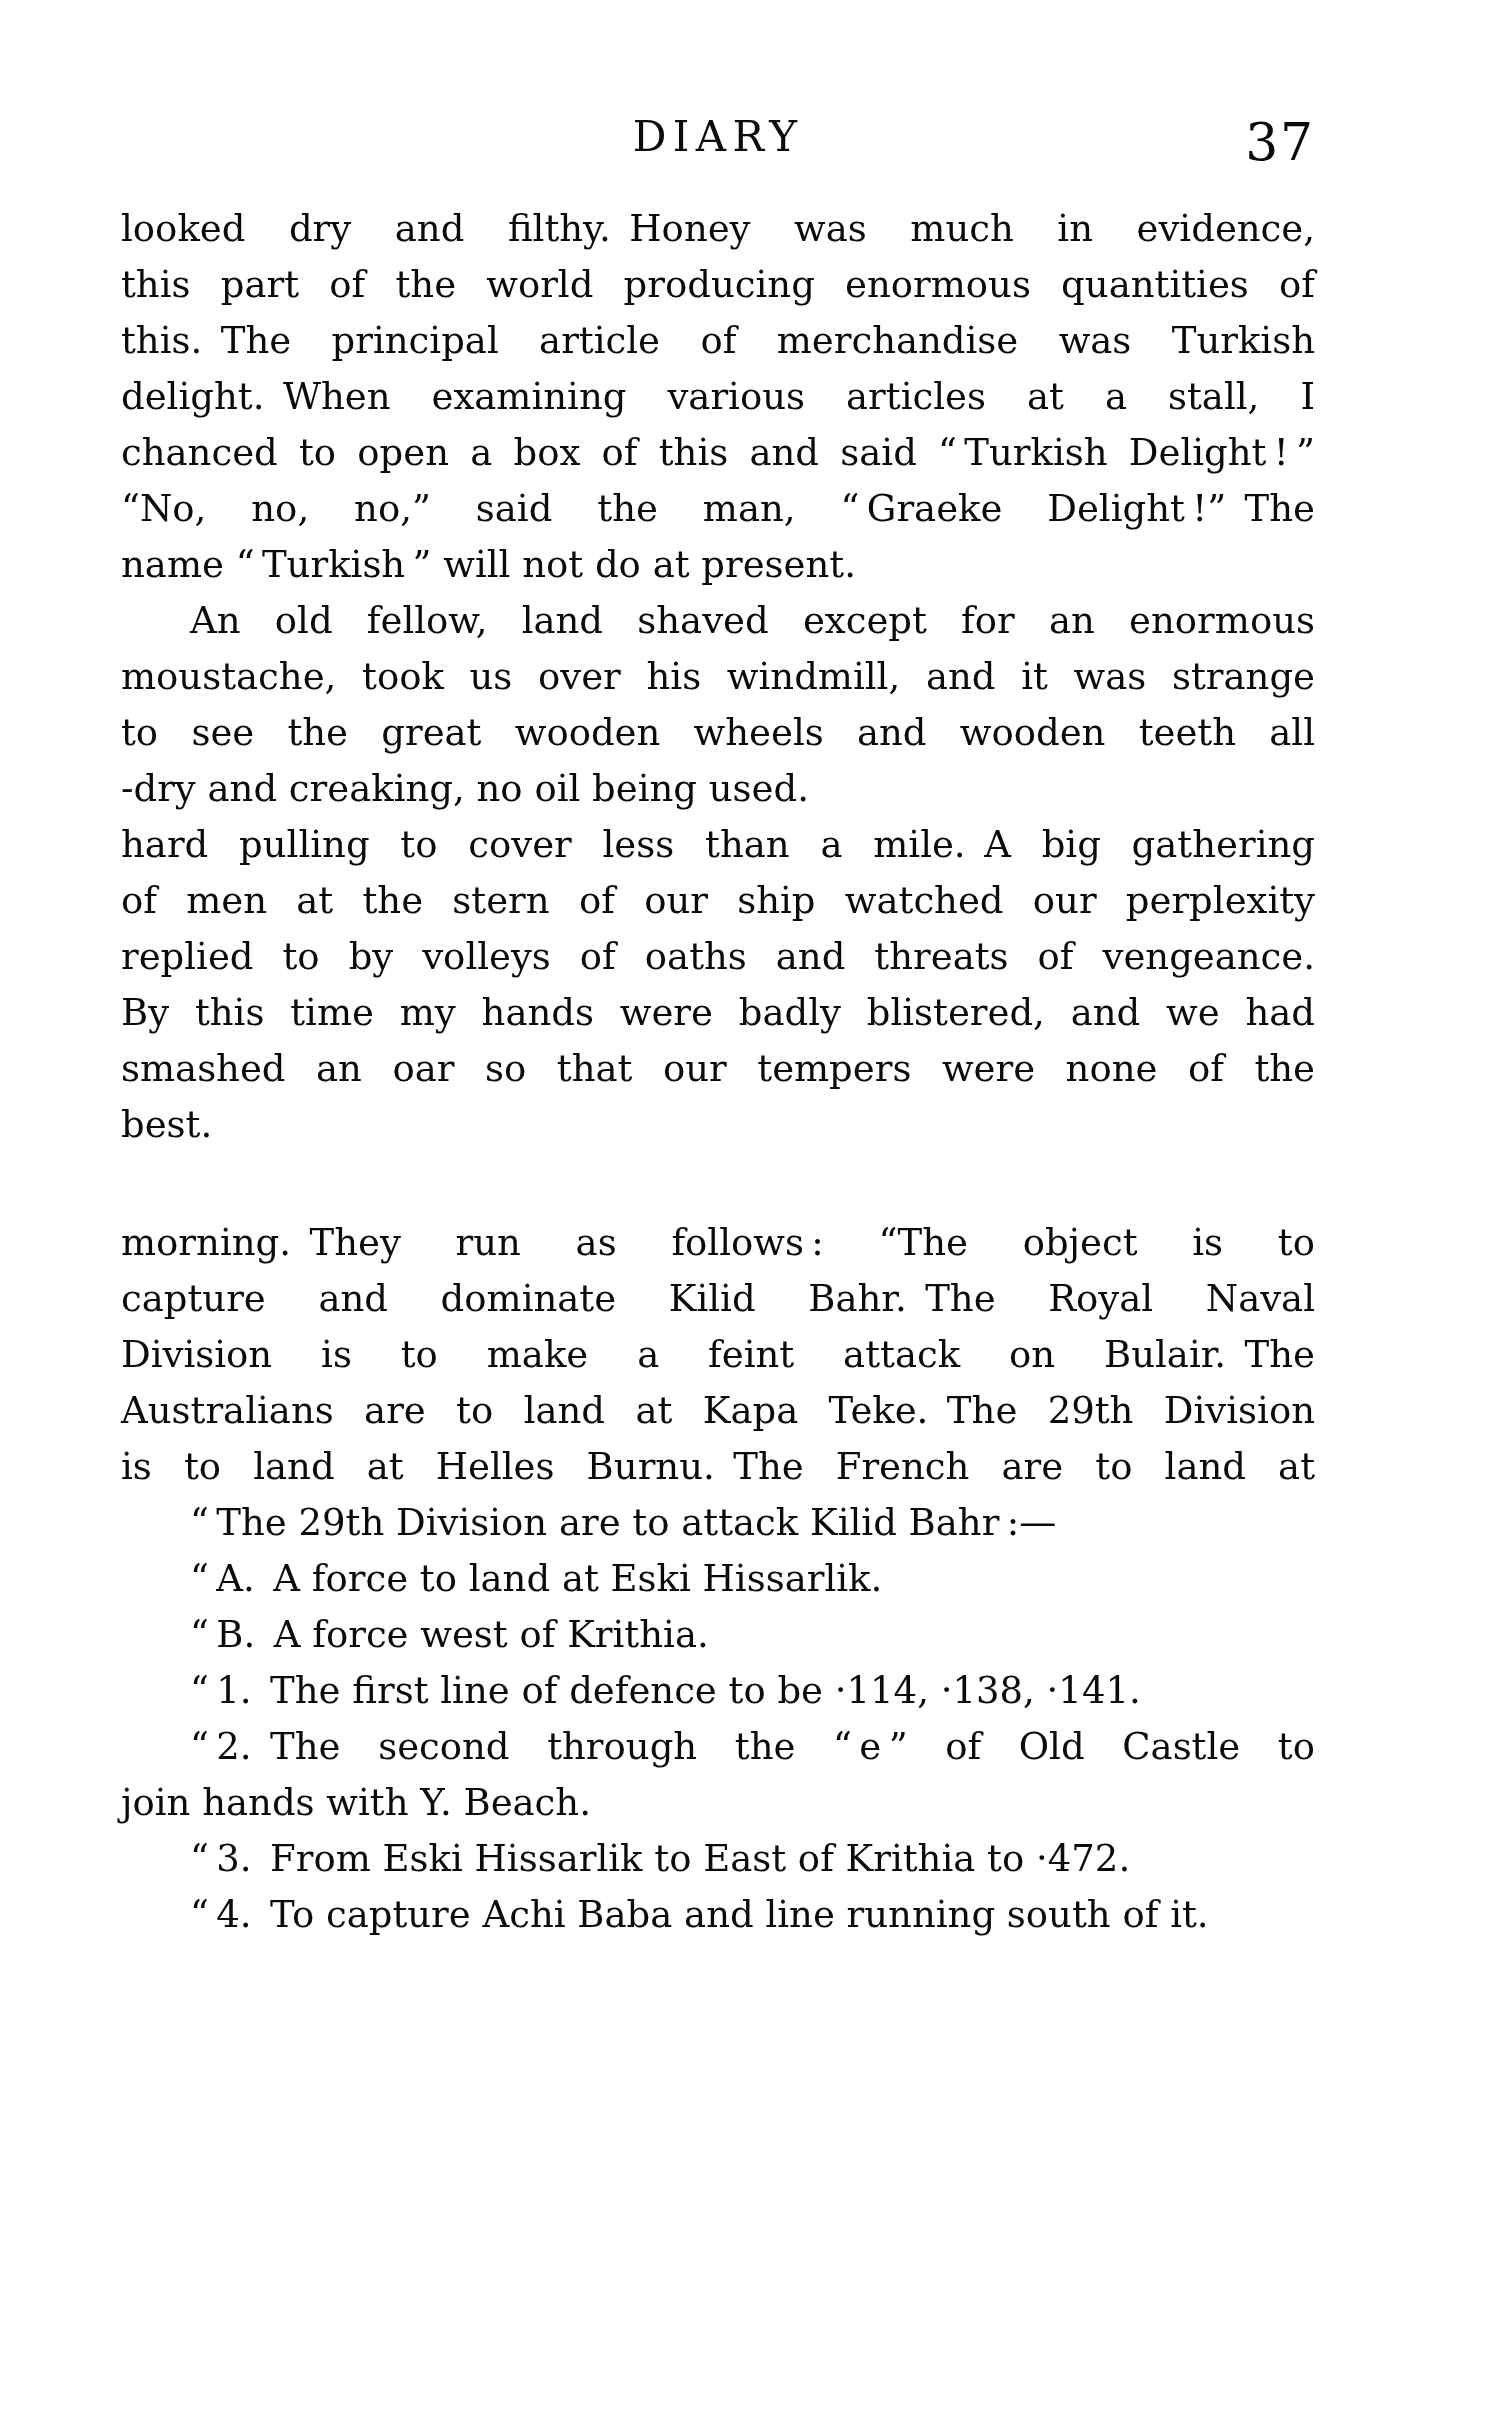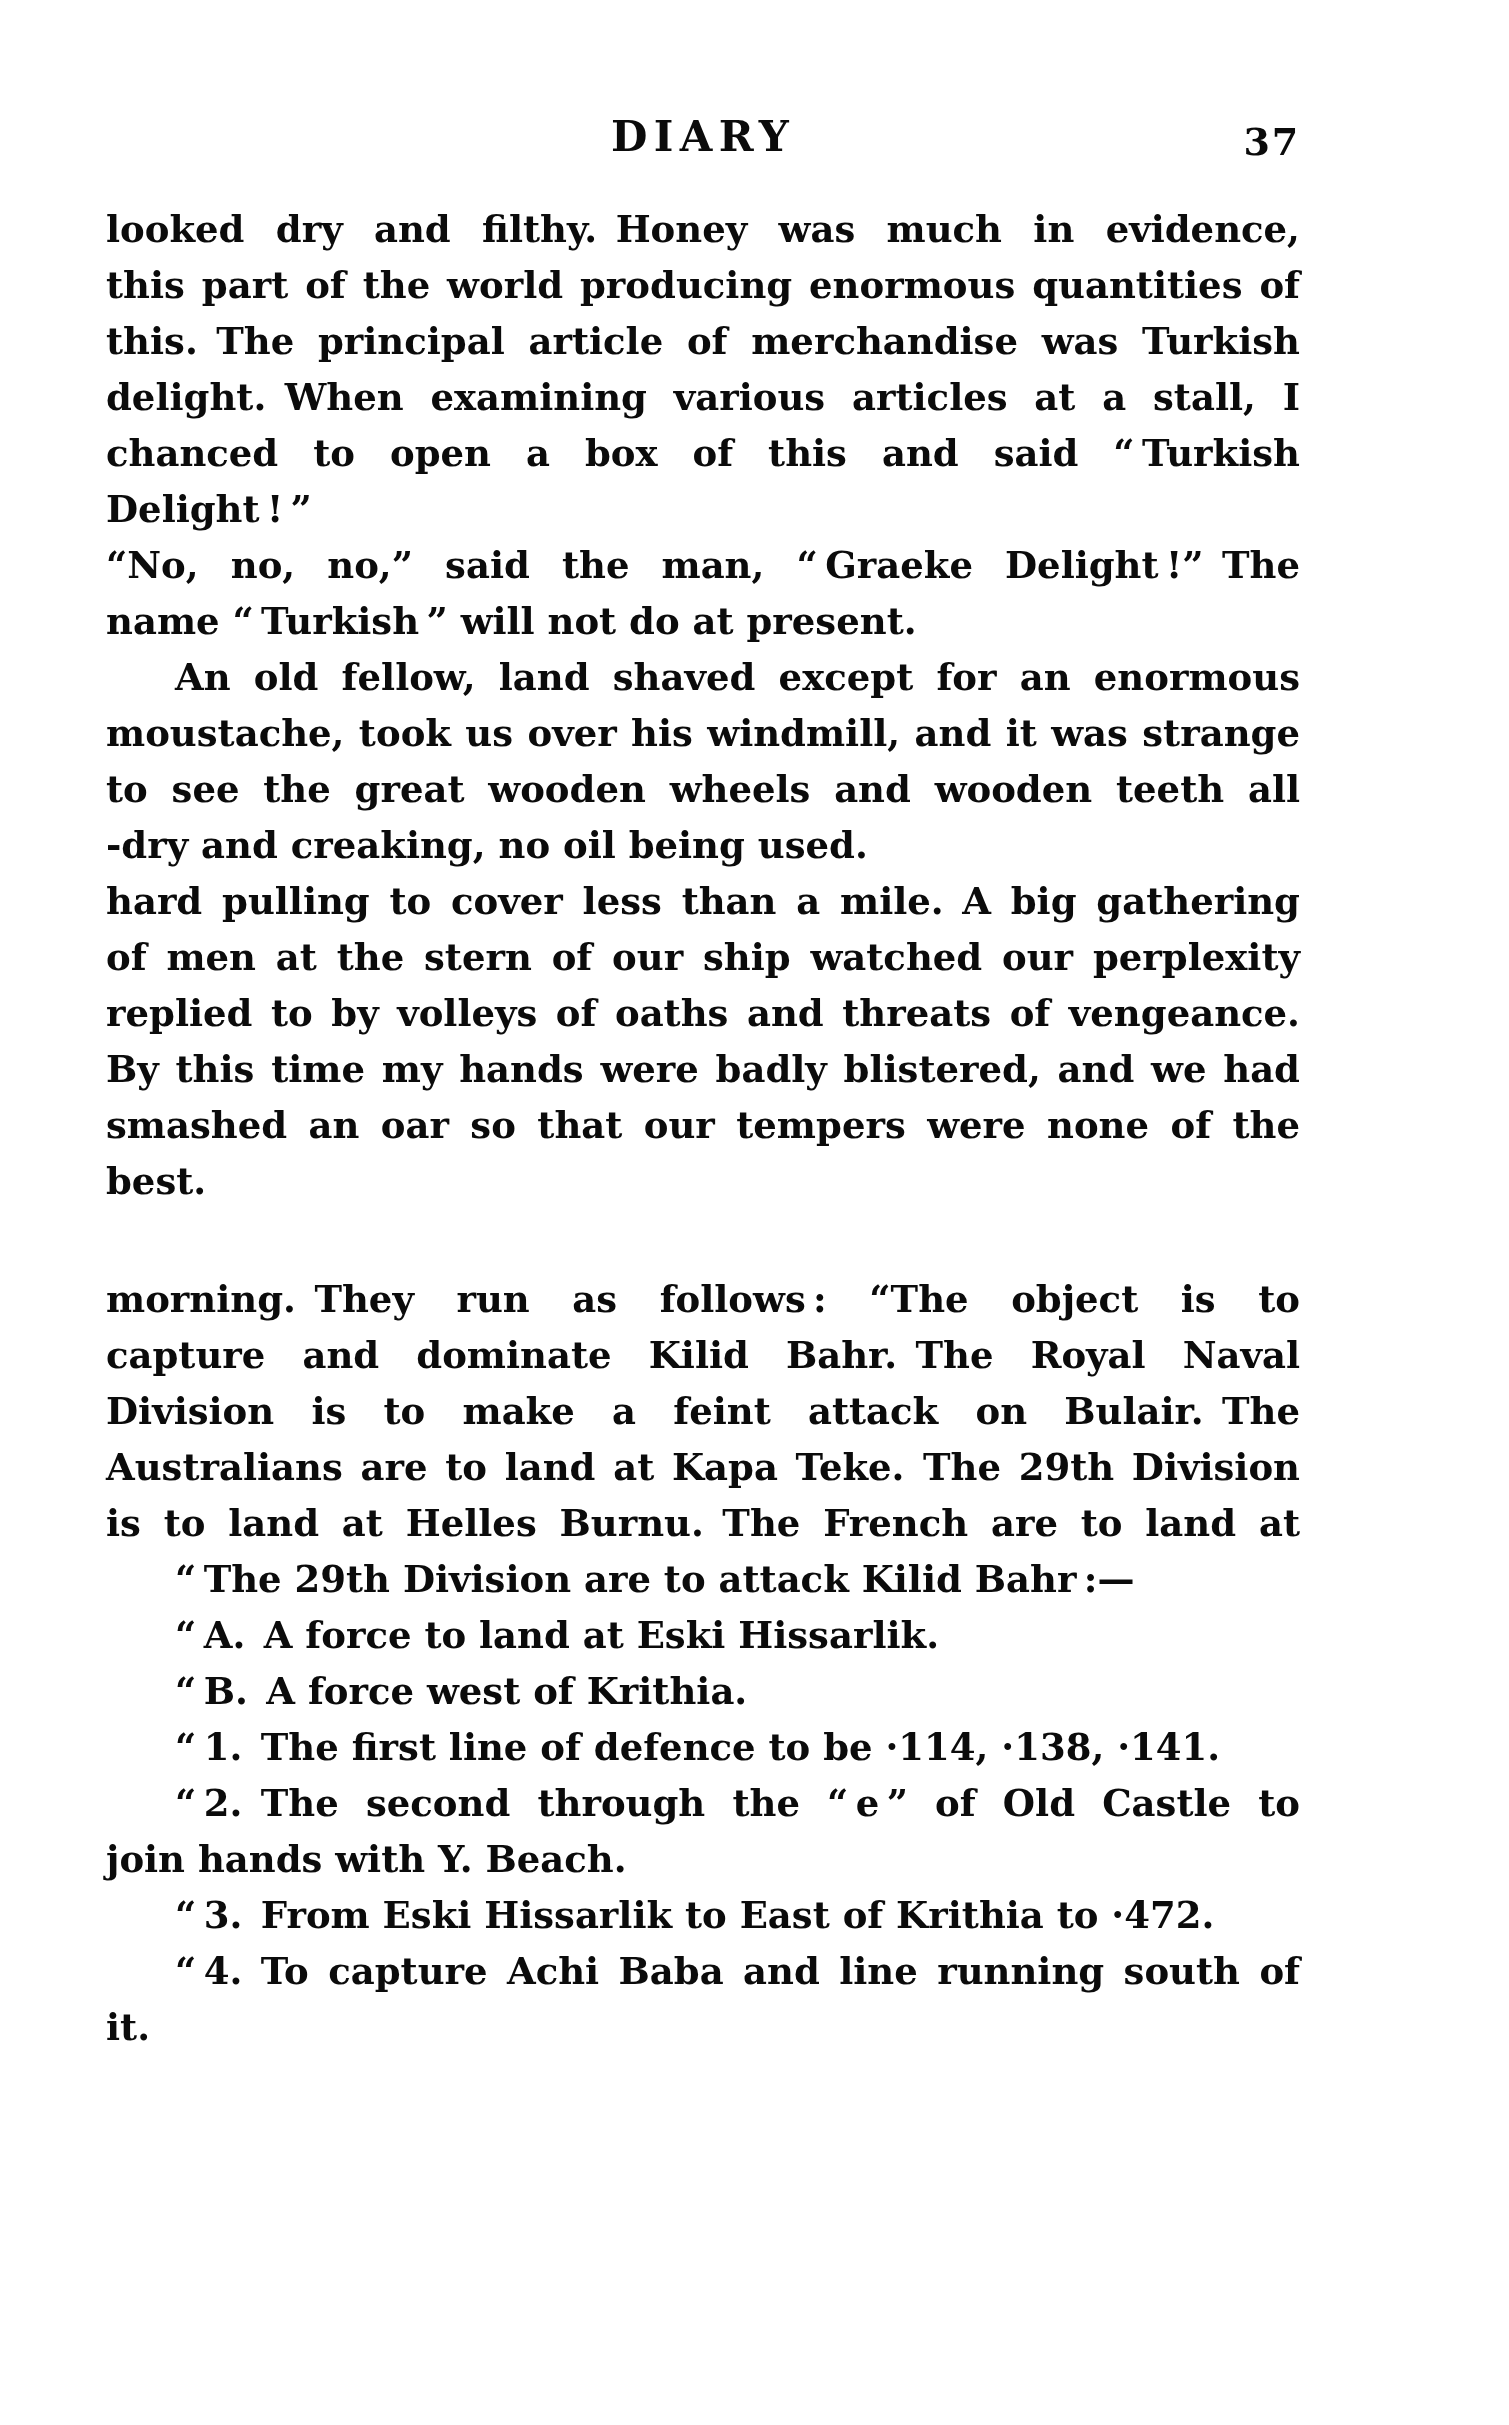--- a/index.html
+++ b/index.html
@@ -8,42 +8,41 @@
     width: 1510px;
     height: 2426px;
     margin: 0 auto;
     background: #ffffff;
     color: #0b0b0b;
     font-family: "DejaVu Serif", "Liberation Serif", serif;
     overflow: hidden;
   }
   .content {
     position: absolute;
-    left: 106px;
+    left: 121px;
     top: 0;
     width: 1194px;
-    font-weight: bold;
   }
   .pagehead {
     position: relative;
     margin-top: 110px;
     height: 53px;
   }
   .running-title {
     display: block;
     text-align: center;
     font-size: 42px;
     line-height: 53px;
     letter-spacing: 6.4px;
   }
   .page-number {
     position: absolute;
     right: 0;
     top: 11px;
-    font-size: 38px;
+    font-size: 52px;
     line-height: 42px;
     letter-spacing: 1.8px;
   }
   .bodytext {
     margin-top: 38px;
     font-size: 37px;
     line-height: 56px;
   }
   .para { margin: 0; }
   .para.section-gap { margin-top: 62px; }

